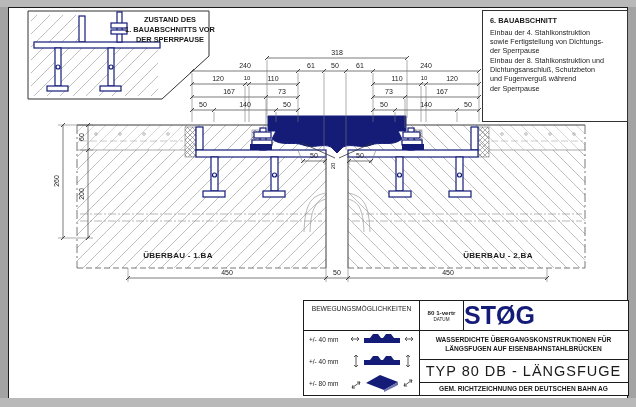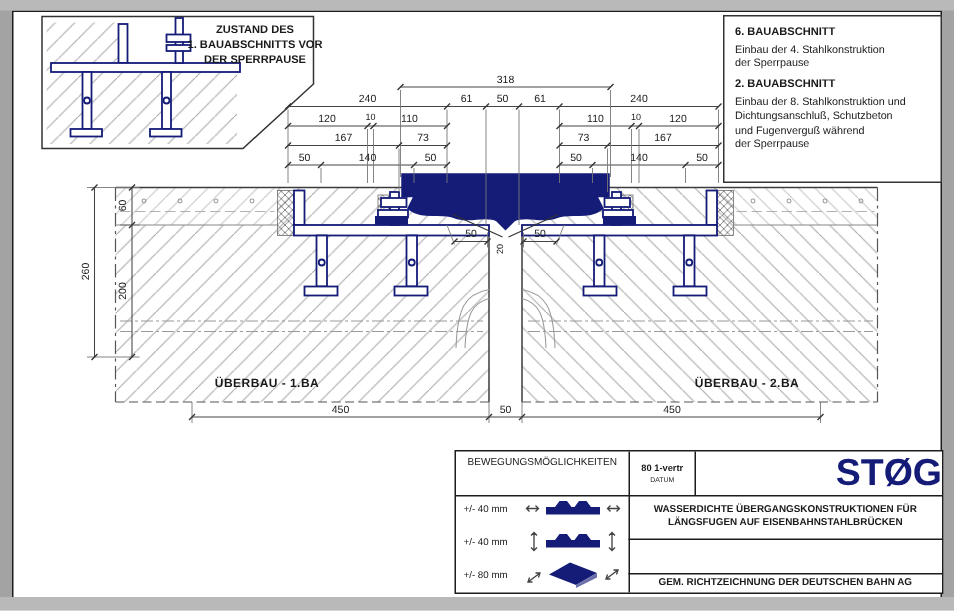--- a/index.html
+++ b/index.html
@@ -28,21 +28,21 @@
   .tb .hline2{position:absolute;left:115px;right:0;top:58px;border-top:1px solid #1c1c1c;}
   .tb .hline3{position:absolute;left:115px;right:0;top:81px;border-top:1px solid #1c1c1c;}
   .tb .mov-title{position:absolute;left:0;top:4px;width:115px;text-align:center;font-size:6.7px;}
   .mrow{position:absolute;left:5px;width:106px;height:18px;display:flex;align-items:center;gap:3px;}
   .mrow .ml{font-size:6.5px;white-space:nowrap;width:38px;}
   .mrow svg{position:static;flex:0 0 auto;}
   .doc-cell{position:absolute;left:116px;top:0;width:43px;height:29px;display:flex;flex-direction:column;
     align-items:center;justify-content:center;}
   .doc-no{font-size:6.2px;font-weight:bold;}
   .doc-sub{font-size:4.6px;margin-top:1px;}
-  .logo-cell{position:absolute;left:160px;right:0;top:0;height:29px;display:flex;align-items:center;justify-content:flex-end;}
+  .logo-cell{position:absolute;left:160px;right:0;top:0;height:29px;display:flex;align-items:center;justify-content:flex-start;}
   .logo{font-size:25px;font-weight:900;color:#141c78;letter-spacing:0px;line-height:1;}
   .sub-cell{position:absolute;left:115px;right:0;top:30px;height:28px;display:flex;flex-direction:column;
     align-items:center;justify-content:center;font-size:6.6px;font-weight:bold;text-align:center;line-height:1.35;}
   .title-cell{position:absolute;left:115px;right:0;top:58px;height:23px;display:flex;align-items:center;
     justify-content:center;font-size:14.5px;letter-spacing:1px;}
   .foot-cell{position:absolute;left:115px;right:0;top:81px;bottom:0;display:flex;align-items:center;
     justify-content:center;font-size:6.6px;font-weight:bold;}
 </style>
 </head>
 <body>
@@ -208,22 +208,22 @@
 
       <text x="227" y="275" text-anchor="middle" class="dimtxt">450</text>
       <text x="337" y="275" text-anchor="middle" class="dimtxt">50</text>
       <text x="448" y="275" text-anchor="middle" class="dimtxt">450</text>
     </g>
   </svg>
 
   <div class="notes">
     <div class="nt">6. BAUABSCHNITT</div>
     <div>Einbau der 4. Stahlkonstruktion</div>
+    <div>sowie Fertigstellung von Dichtungs-</div>
     <div>der Sperrpause</div>
-    <div class="nt mt">2. BAUABSCHNITT</div>
     <div>Einbau der 8. Stahlkonstruktion und</div>
     <div>Dichtungsanschluß, Schutzbeton</div>
     <div>und Fugenverguß während</div>
     <div>der Sperrpause</div>
   </div>
 
   <div class="tb">
     <div class="vline1"></div>
     <div class="vline2"></div>
     <div class="hline1"></div>
@@ -259,15 +259,16 @@
       <div class="doc-no">80 1-vertr</div>
       <div class="doc-sub">DATUM</div>
     </div>
     <div class="logo-cell">
       <span class="logo">STØG</span>
     </div>
     <div class="sub-cell">
       <div>WASSERDICHTE ÜBERGANGSKONSTRUKTIONEN FÜR</div>
       <div>LÄNGSFUGEN AUF EISENBAHNSTAHLBRÜCKEN</div>
     </div>
+    <div class="title-cell">TYP 80 DB - LÄNGSFUGE</div>
     <div class="foot-cell">GEM. RICHTZEICHNUNG DER DEUTSCHEN BAHN AG</div>
   </div>
 </div>
 
 </body></html>

